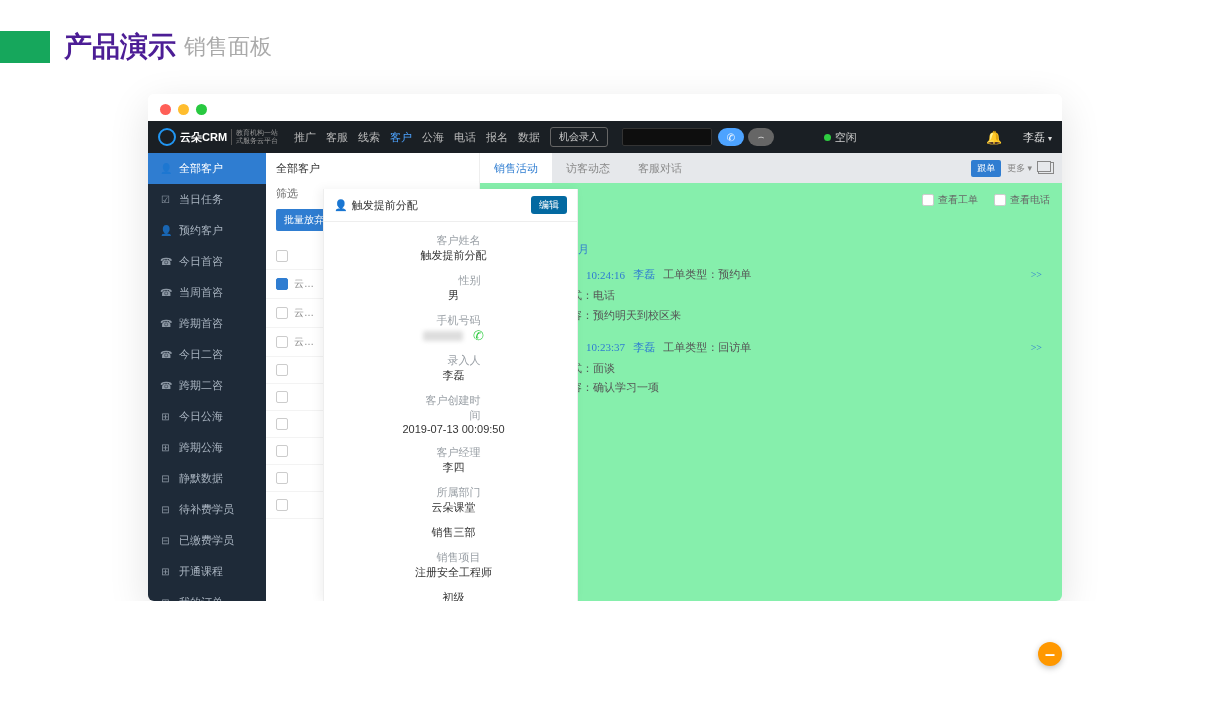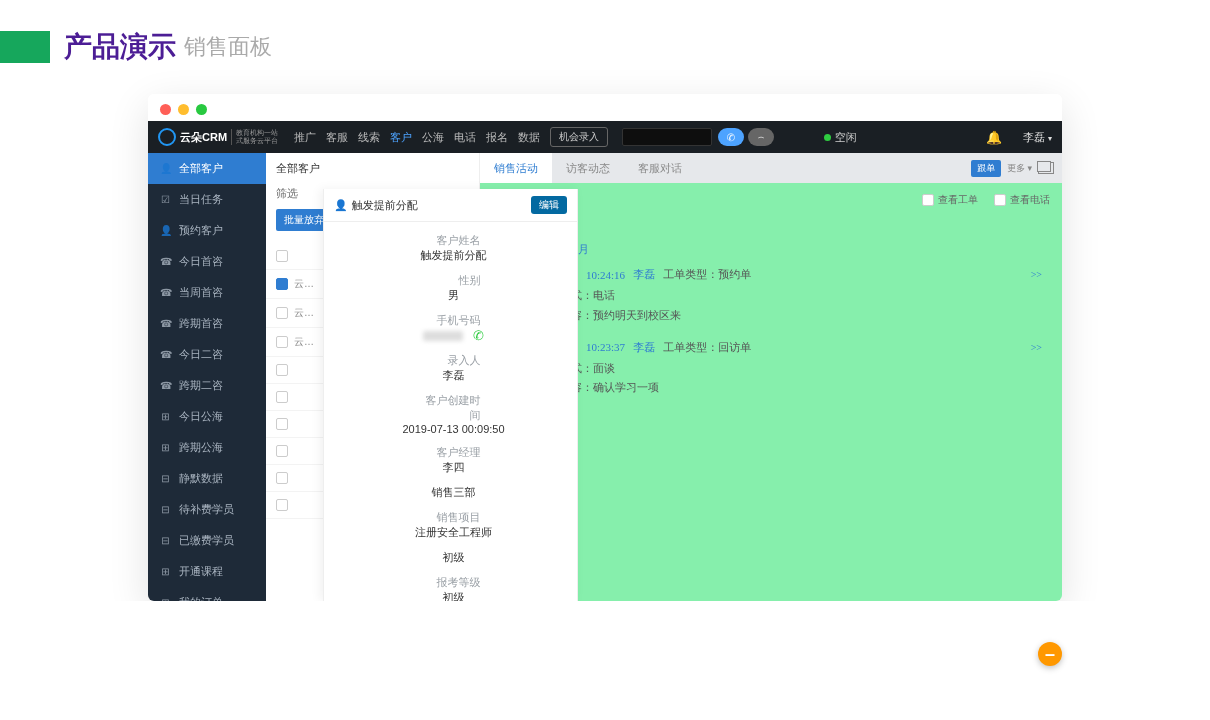--- a/index.html
+++ b/index.html
@@ -346,20 +346,24 @@
           </div>
           <div class="field">
             <span class="field-label">客户创建时间</span>
             <span class="field-val">2019-07-13 00:09:50</span>
           </div>
           <div class="field">
             <span class="field-label">客户经理</span>
             <span class="field-val">李四</span>
           </div>
           <div class="field">
+            <span class="field-label">所属部门</span>
+            <span class="field-val">云朵课堂</span>
+          </div>
+          <div class="field">
             <span class="field-label"></span>
             <span class="field-val">销售三部</span>
           </div>
           <div class="field">
             <span class="field-label">销售项目</span>
             <span class="field-val">注册安全工程师</span>
           </div>
           <div class="field">
             <span class="field-label"></span>
             <span class="field-val">初级</span>

